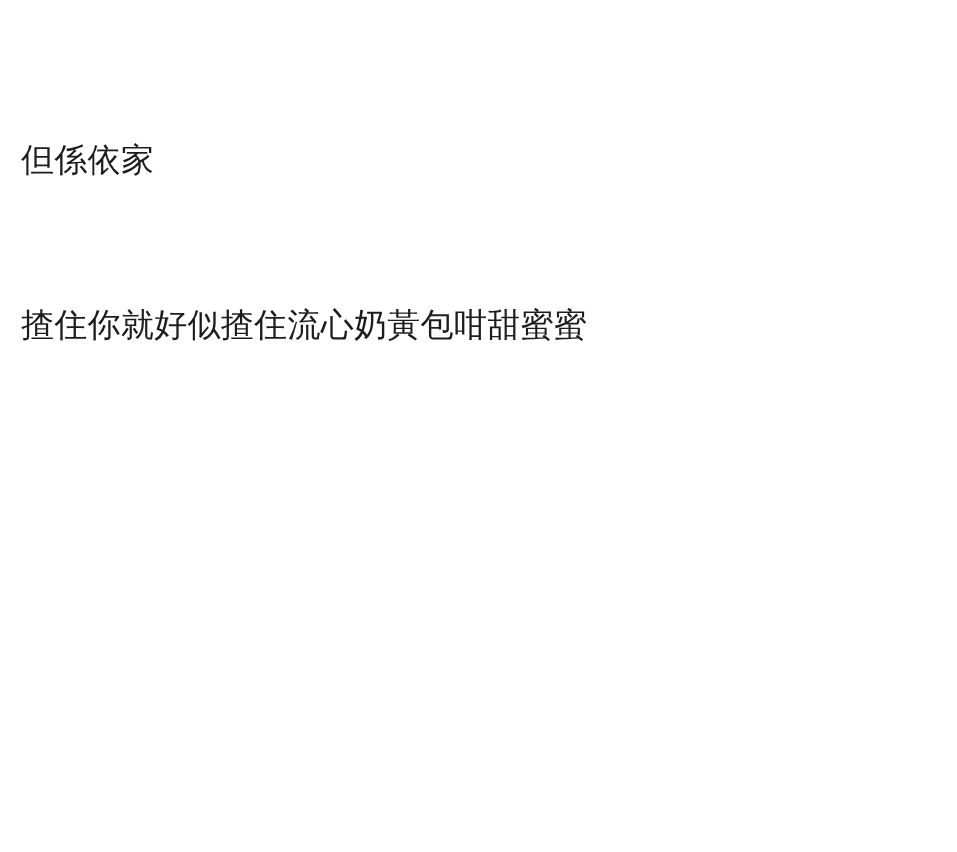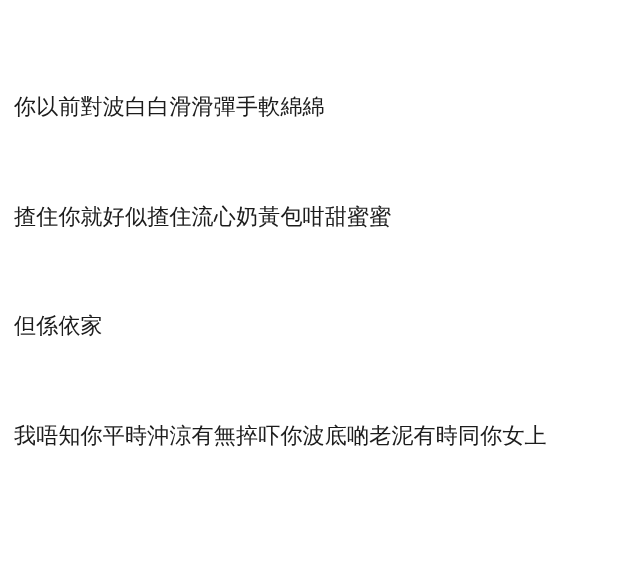--- a/index.html
+++ b/index.html
@@ -24,24 +24,22 @@
   }
   .line {
     display: block;
     min-height: 36.5px;
   }
 </style>
 </head>
 <body>
 
 <div id="text-block">
-  <span class="line">你以前對波白白滑滑彈手軟綿綿</span>
+  <span class="line">但係依家</span>
   <span class="line">揸住你就好似揸住流心奶黃包咁甜蜜蜜</span>
-  <span class="line">但係依家</span>
-  <span class="line">我唔知你平時沖涼有無捽吓你波底啲老泥有時同你女上</span>
   
   
   
   
   
   
   
   
 </div>
 

